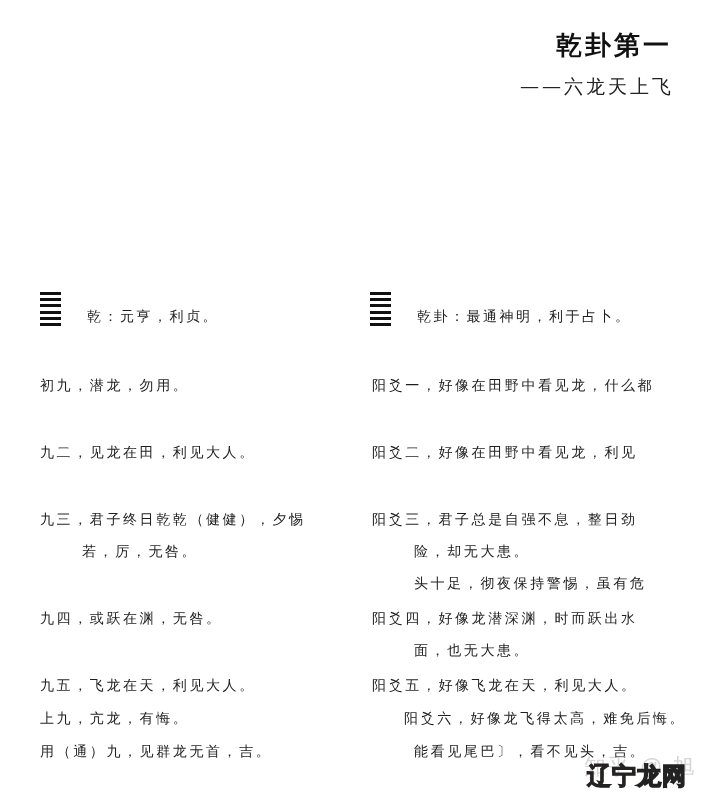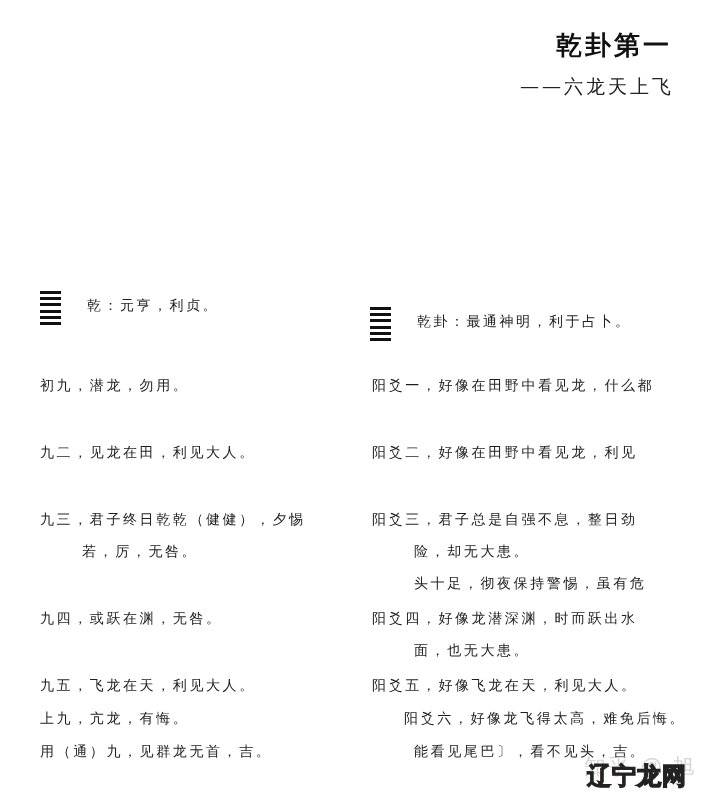--- a/index.html
+++ b/index.html
@@ -30,25 +30,25 @@
       top: 74px;
       font-size: 19px;
       letter-spacing: 3px;
       color: #222;
     }
     .col {
       position: absolute;
       top: 290px;
     }
     .col.left { left: 40px; width: 310px; }
-    .col.right { left: 370px; width: 310px; margin-top: 16px; }
+    .col.right { left: 370px; width: 310px; }
 
     .hex-row {
       display: flex;
-      align-items: center;
+      align-items: flex-end;
       height: 36px;
     }
     .hexagram {
       width: 21px;
       height: 34px;
       display: flex;
       flex-direction: column;
       justify-content: space-between;
     }
     .hexagram .bar {

